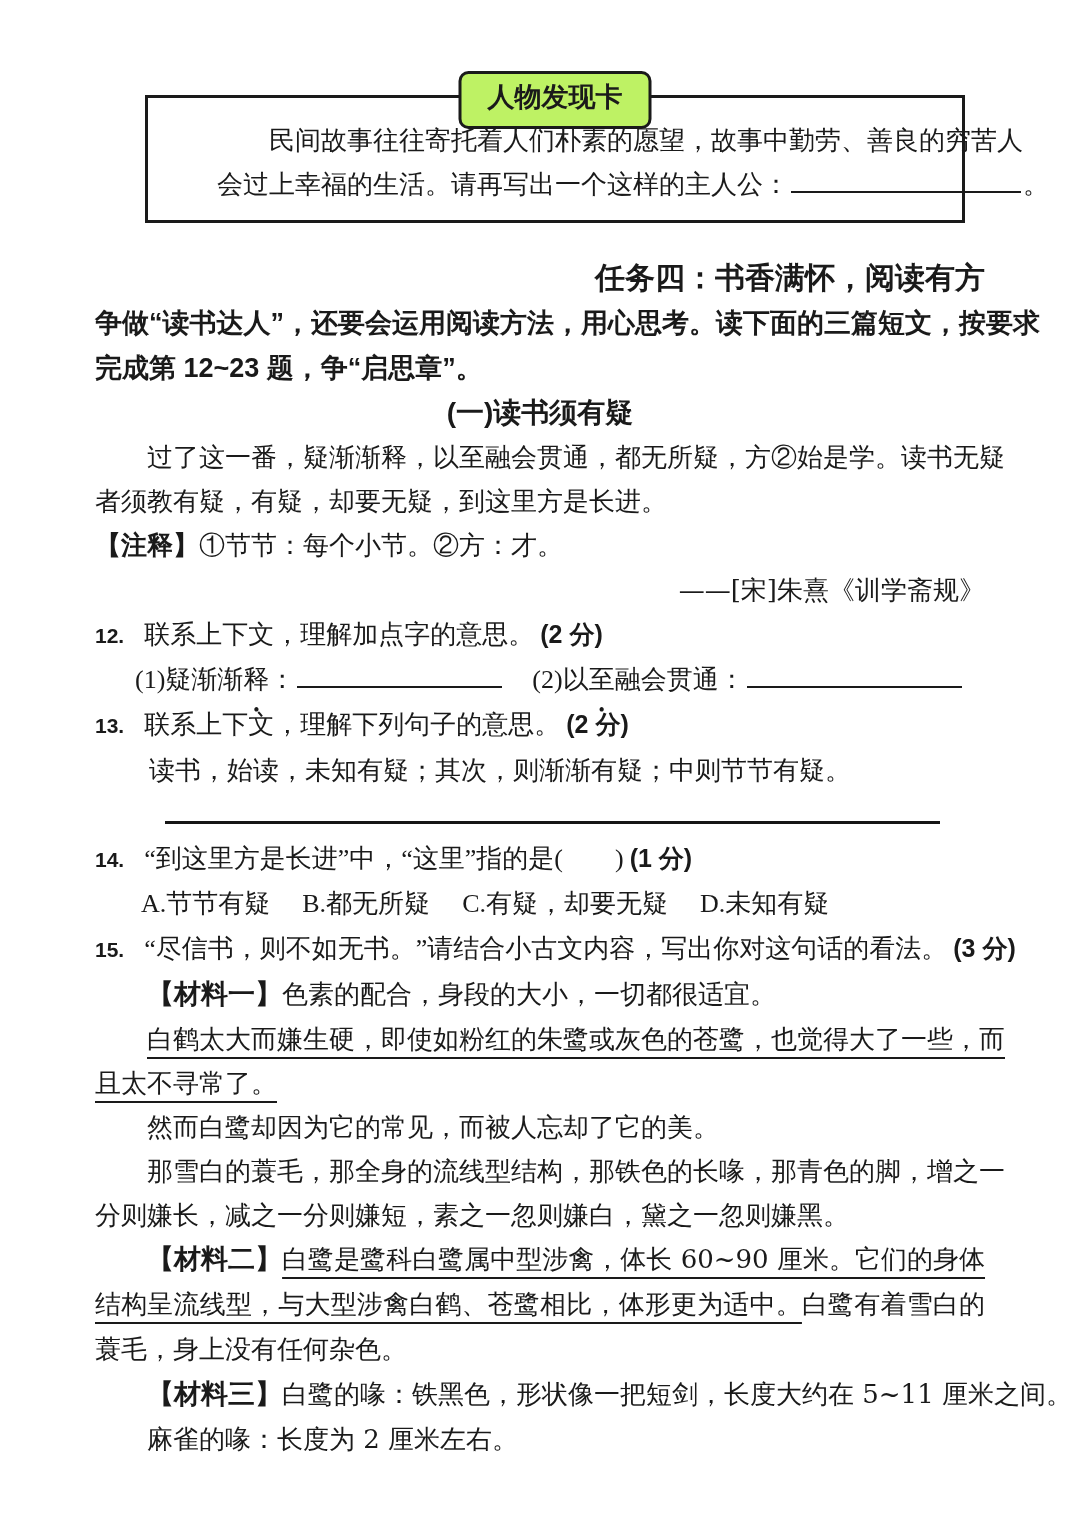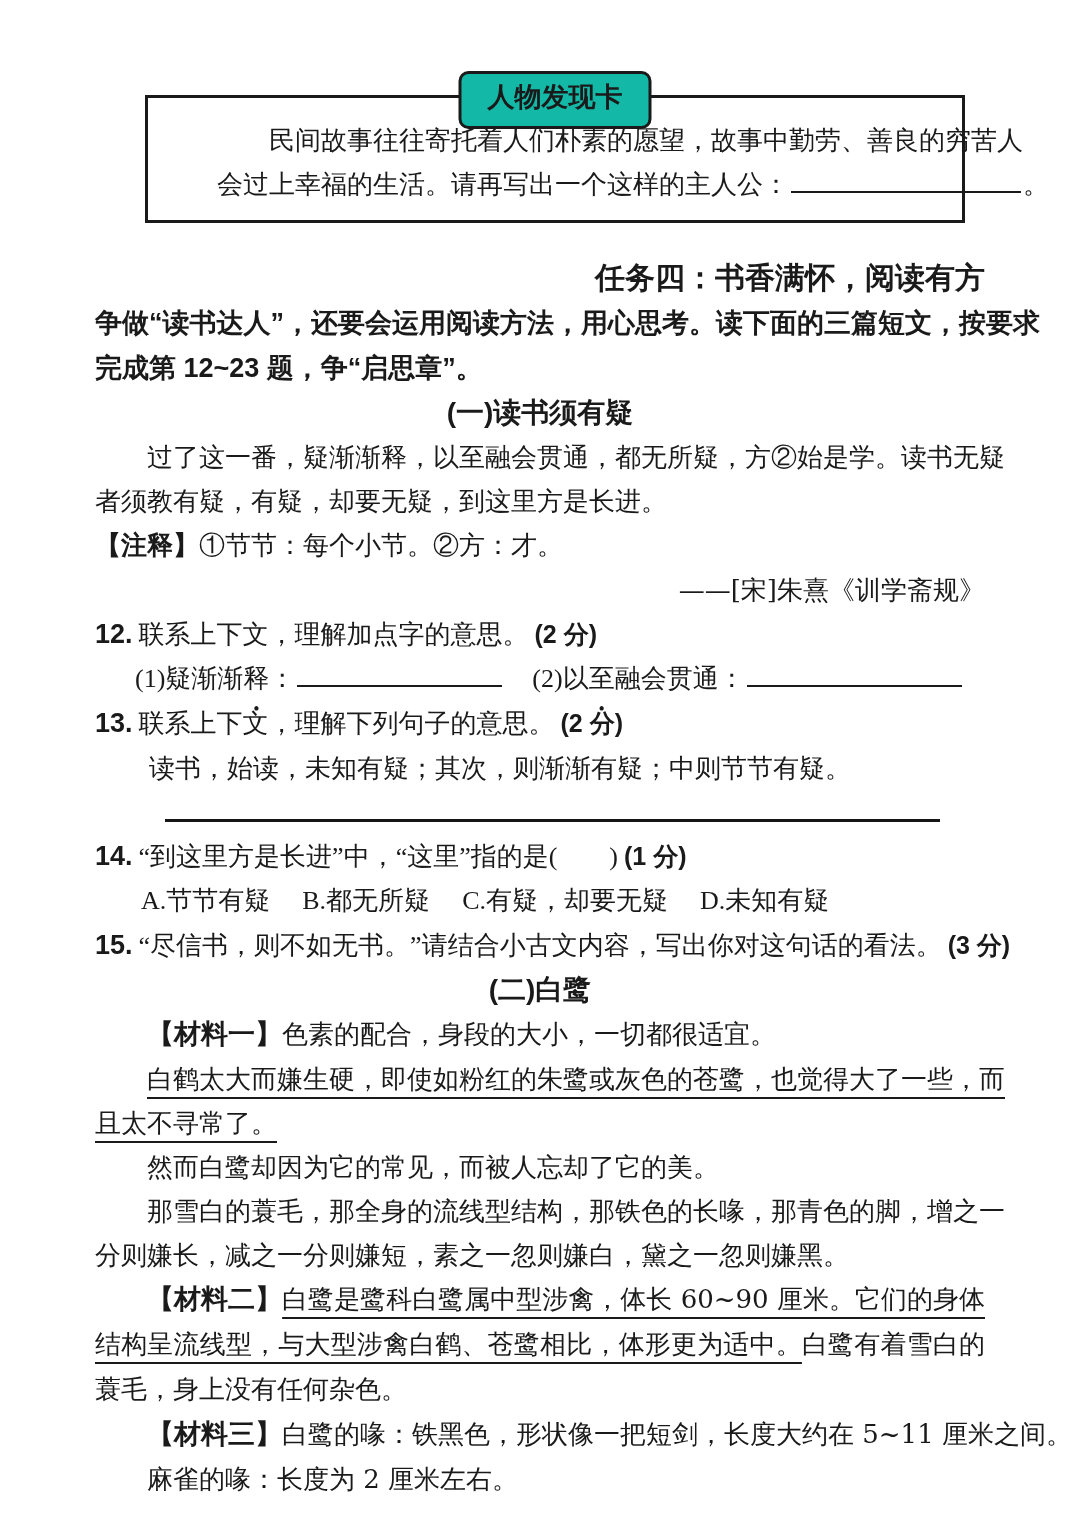--- a/index.html
+++ b/index.html
@@ -27,21 +27,21 @@
     position: relative;
     margin: 95px 20px 0 50px;
     border: 3px solid #1a1a1a;
     padding: 20px 22px 14px 22px;
   }
   .card-tab {
     position: absolute;
     top: -27px;
     left: 50%;
     transform: translateX(-50%);
-    background: #14b8a6;
+    background: #bef264;
     border: 3px solid #1a1a1a;
     border-radius: 10px;
     padding: 0 26px;
     height: 58px;
     line-height: 46px;
     font-size: 27px;
     white-space: nowrap;
   }
   .card .row { line-height: 44px; font-size: 26px; margin-left: 47px; }
 
@@ -61,21 +61,21 @@
   }
   .uline {
     text-decoration: underline;
     text-decoration-thickness: 2px;
     text-underline-offset: 9px;
   }
 
   .attrib { text-align: right; }
   .notelabel { font-family: "Liberation Serif", serif; font-weight: 700; }
 
-  .qnum { font-size: 27px; margin-right: 6px; }
+  .qnum { font-size: 21px; margin-right: 20px; }
   .score { font-size: 25px; margin-left: 6px; }
 
   .sub { padding-left: 40px; }
   .gap30 { display: inline-block; width: 28px; }
 
   .blank {
     display: inline-block;
     height: 1em;
     border-bottom: 2px solid #1a1a1a;
     margin: 0 2px;
@@ -158,21 +158,20 @@
     <span class="hei qnum">14.</span><span class="song">“到这里方是长进”中，“这里”指的是(　　)</span><span class="hei score">(1 分)</span>
   </div>
   <div class="row options song">
     <span>A.节节有疑</span><span>B.都无所疑</span><span>C.有疑，却要无疑</span><span>D.未知有疑</span>
   </div>
 
   <div class="row">
     <span class="hei qnum">15.</span><span class="song">“尽信书，则不如无书。”请结合小古文内容，写出你对这句话的看法。</span><span class="hei score">(3 分)</span>
   </div>
 
-  <div class="h2 hei">(二)白鹭</div>
 
   <div class="row indent">
     <span class="hei mlabel">【材料一】</span><span class="kai">色素的配合，身段的大小，一切都很适宜。</span>
   </div>
 
   <div class="para kai indent-first underlined">
       <div class="tline">白鹤太大而嫌生硬，即使如粉红的朱鹭或灰色的苍鹭，也觉得大了一些，而</div>
       <div class="tline">且太不寻常了。</div>
     </div>
 

